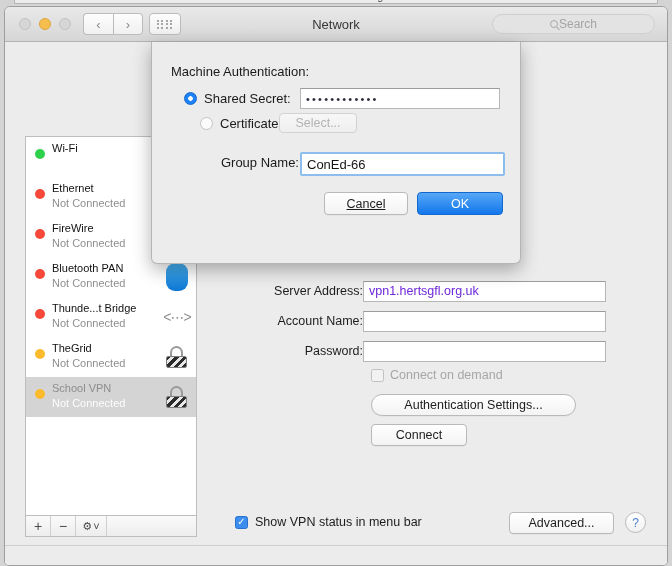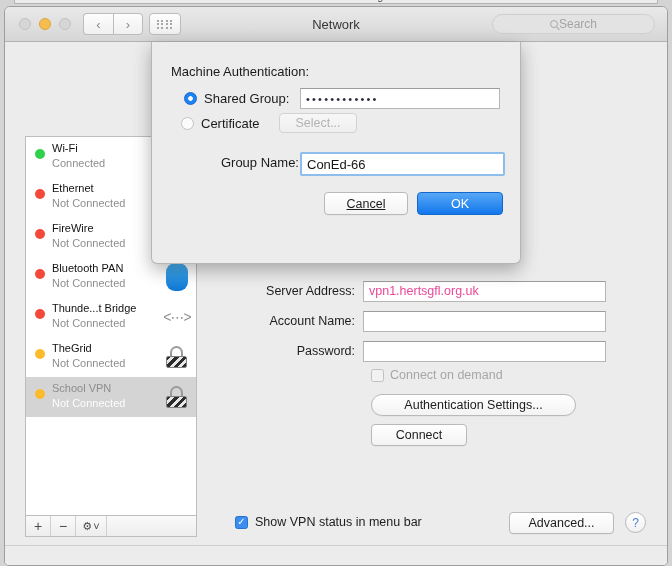--- a/index.html
+++ b/index.html
@@ -200,29 +200,29 @@
   }
   .lt-btn.gear { width: 31px; font-size: 11px; gap:1px; }
 
   
   .field-row {
     position: absolute;
     height: 22px;
     display: flex; align-items: center;
   }
   .field-label {
-    width: 134px; text-align: right; padding-right: 8px;
+    width: 134px; text-align: right; 
     font-size: 12.5px; color: #1d1d1d;
   }
   .text-input {
     width: 243px; height: 21px;
     background: #fff; border: 1px solid #b6b6b6;
     border-top-color: #9c9c9c;
     padding: 0 5px;
-    font-size: 12.5px; color: #ec4899;
+    font-size: 12.5px; color: #6d28d9;
     display: flex; align-items: center;
   }
 
   #row-server  { left: 224px; top: 238px; }
   #row-account { left: 224px; top: 268px; }
   #row-pass    { left: 224px; top: 298px; }
 
   #connect-on-demand {
     position: absolute; left: 366px; top: 326px;
     display: flex; align-items: center; gap: 6px;
@@ -283,21 +283,21 @@
     box-shadow: 0 6px 18px rgba(0,0,0,.30);
     z-index: 50;
   }
   #sheet-title {
     position: absolute; left: 19px; top: 22px;
     font-size: 13px; color: #1a1a1a;
   }
 
   .radio-row { position: absolute; display: flex; align-items: center; }
   #shared-secret-row { left: 32px; top: 49px; }
-  #certificate-row   { left: 29px; top: 74px; }
+  #certificate-row   { left: 48px; top: 74px; }
 
   .radio {
     width: 13px; height: 13px; border-radius: 50%;
     border: 1px solid #c3c3c3; background: #fbfbfb;
     margin-right: 7px; flex: none;
   }
   .radio.on {
     background: radial-gradient(circle at 50% 50%, #ffffff 0 2px, #1d82f5 2.6px 100%);
     border-color: #1566c9;
   }
@@ -395,21 +395,20 @@
       </div>
     </div>
 
     <div id="win-body">
 
       <div id="service-list">
 
         <div class="svc">
           <span class="dot green"></span>
           <div class="name">Wi-Fi</div>
-          <div class="status">Connected</div>
         </div>
 
         <div class="svc">
           <span class="dot red"></span>
           <div class="name">Ethernet</div>
           <div class="status">Not Connected</div>
         </div>
 
         <div class="svc">
           <span class="dot red"></span>
@@ -502,21 +501,21 @@
       <div id="help-btn">?</div>
 
       <div id="bottom-separator"></div>
 
       <div id="auth-sheet">
 
         <div id="sheet-title">Machine Authentication:</div>
 
         <div class="radio-row" id="shared-secret-row">
           <span class="radio on"></span>
-          <span class="radio-label">Shared Group:</span>
+          <span class="radio-label">Shared Secret:</span>
         </div>
 
         <div id="shared-secret-input">••••••••••••</div>
 
         <div class="radio-row" id="certificate-row">
           <span class="radio"></span>
           <span class="radio-label">Certificate</span>
         </div>
 
         <div id="select-btn">Select...</div>

